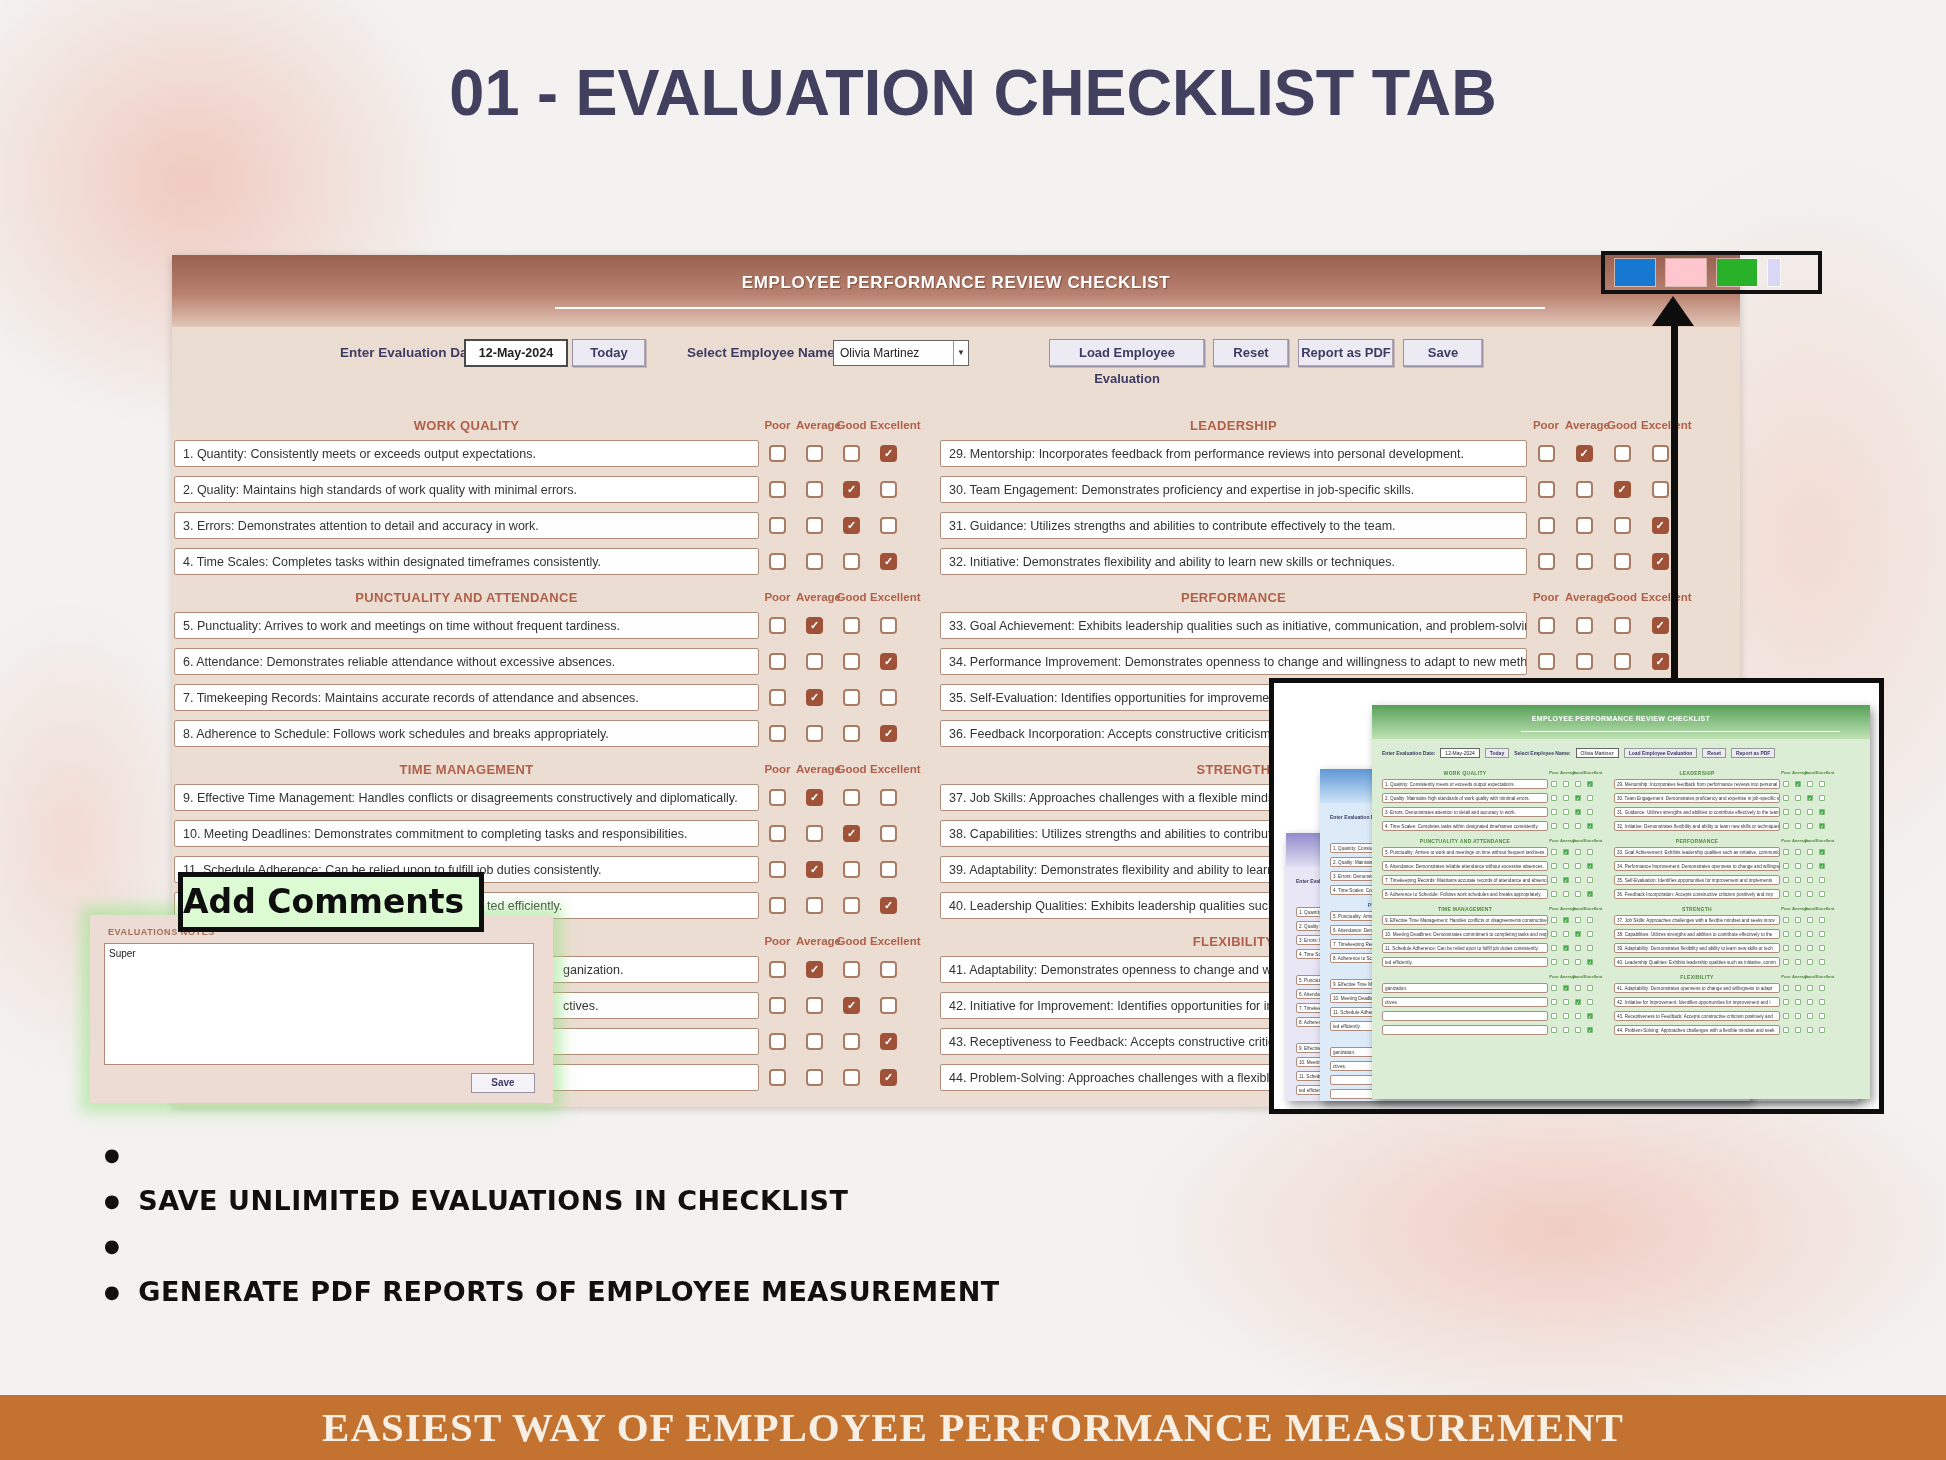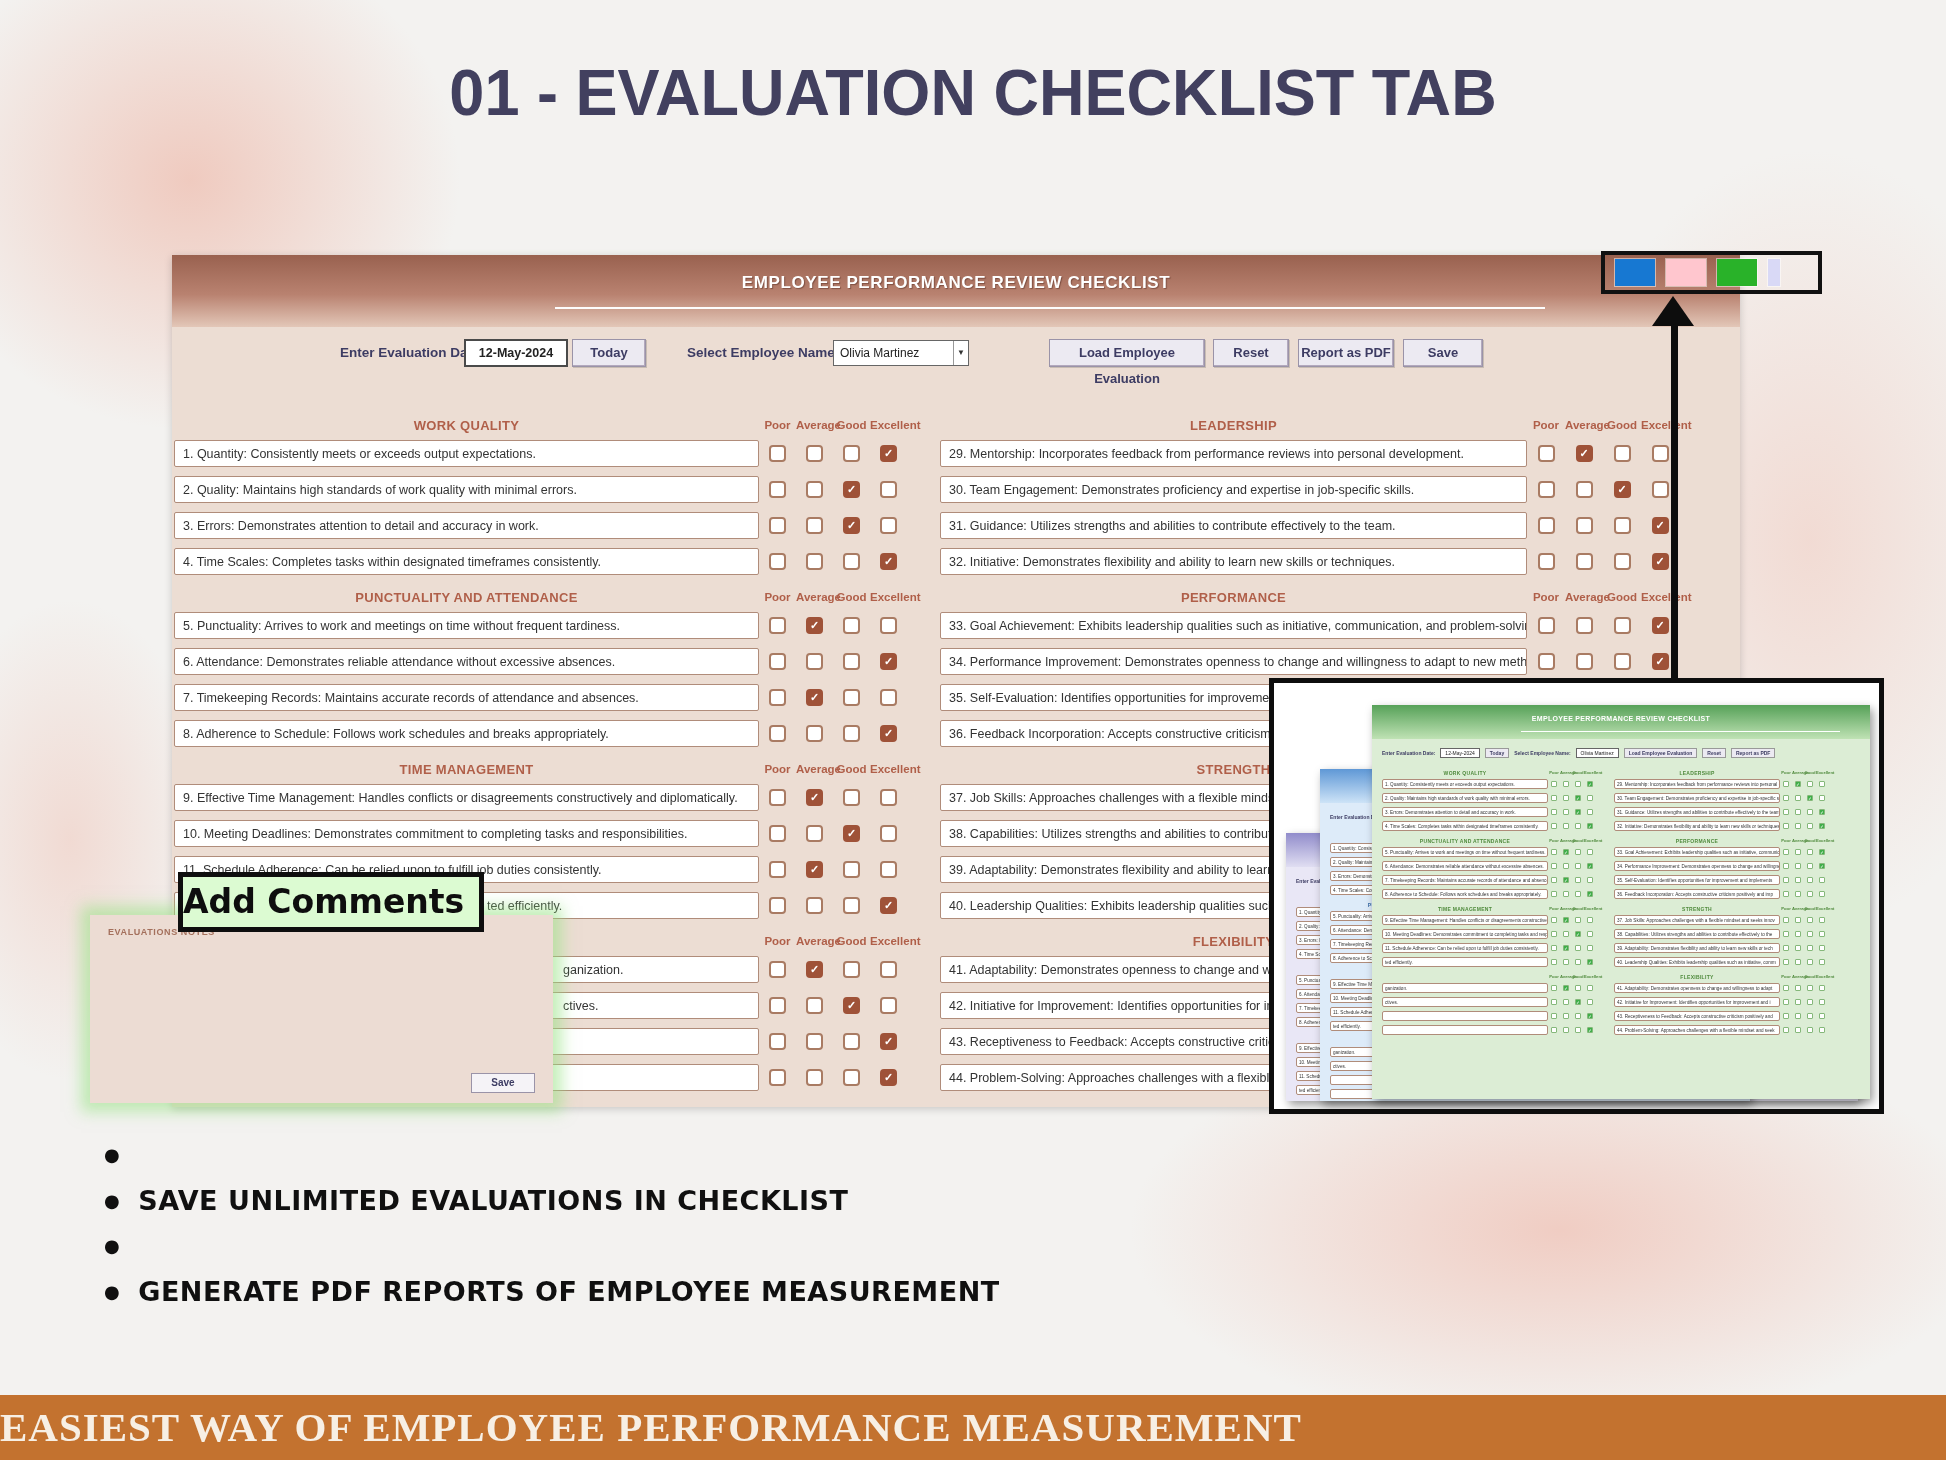--- a/index.html
+++ b/index.html
@@ -87,21 +87,21 @@
   .mini.blue .cbox{border-color:#8aabd0;}
   .mini.purple{left:12px;top:150px;width:572px;height:268px;background:#e9e7f6;z-index:1;}
   .mini.purple .m-head{background:linear-gradient(#918ccb,#e0def2);}
   .mini.purple .m-col{--chk:#8078cc;--acc:#6a63a8;}
   .mini.purple .cbox{border-color:#a49ecf;}
 
   
   .bullets{position:absolute;left:104px;top:1140px;width:1720px;}
   .bullet{display:flex;align-items:center;gap:18px;margin-bottom:15px;font-family:"DejaVu Sans",sans-serif;font-weight:bold;font-size:27px;color:#101010;letter-spacing:.5px;white-space:nowrap;}
   .bullet .dot{font-size:18px;line-height:30px;}
-  .footer{position:absolute;left:0;bottom:0;width:100%;height:65px;background:#c3722f;color:#f7efe4;font-family:"Liberation Serif",serif;font-weight:bold;font-size:41px;line-height:65px;letter-spacing:1px;}
+  .footer{position:absolute;left:0;bottom:0;width:100%;height:65px;background:#c3722f;color:#f7efe4;font-family:"Liberation Serif",serif;font-weight:bold;font-size:41px;text-align:center;line-height:65px;letter-spacing:1px;}
 </style>
 </head>
 <body>
 
 <div class="blob b1"></div>
 <div class="blob b2"></div>
 <div class="blob b3"></div>
 <div class="blob b4"></div>
 
 <div class="title">01 - EVALUATION CHECKLIST TAB</div>
@@ -421,20 +421,21 @@
           <div class="cbox"></div>
         </div>
       </div>
     </div>
 </div>
 
 <div class="add-comments">Add Comments</div>
 
 <div class="notes">
   <div class="notes-title">EVALUATIONS NOTES</div>
+  <textarea id="notesTa" style="">Super</textarea>
   <div class="notes-save">Save</div>
 </div>
 
 <div id="swatches" class="swatchbox">
     <div class="swatch" style="background: rgb(23, 120, 210); width: 40px;"></div>
     <div class="swatch" style="background: rgb(255, 198, 206); width: 40px;"></div>
     <div class="swatch" style="background: rgb(41, 178, 41); width: 40px;"></div>
     <div class="swatch" style="background: rgb(217, 217, 246); width: 12px;"></div>
   </div>
 <div class="arrowhead"></div>

